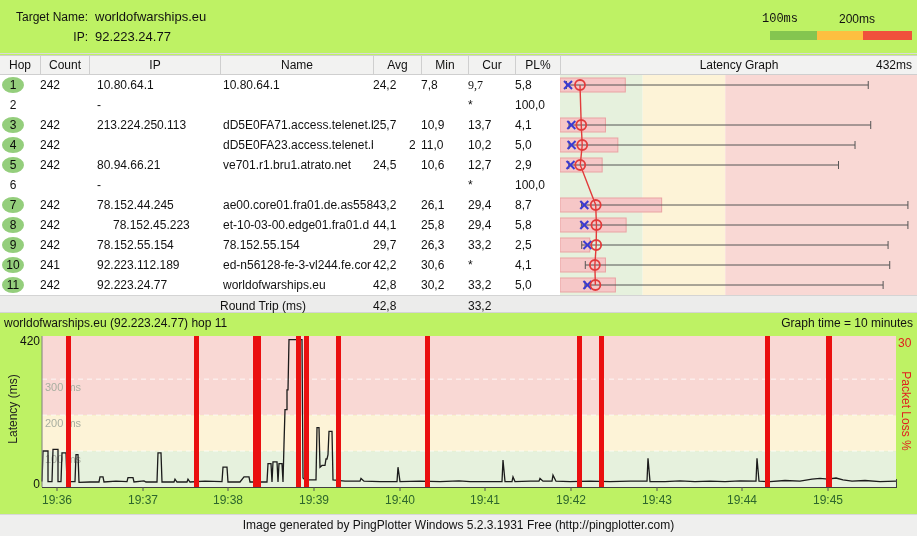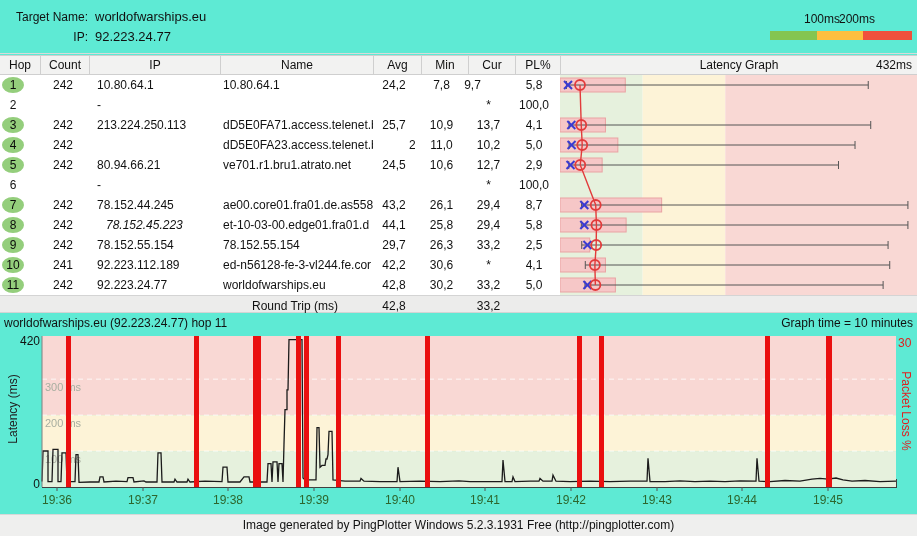--- a/index.html
+++ b/index.html
@@ -1,35 +1,35 @@
 <!DOCTYPE html>
 <html><head>
 <meta charset="utf-8">
 <style>
   * { margin:0; padding:0; box-sizing:border-box; }
   body { font-family:"Liberation Sans", sans-serif; background:#e8e8e8; }
-  .app { position:relative; width:917px; height:536px; background:#5eead4; overflow:hidden;
+  .app { position:relative; width:917px; height:536px; background:#bef264; overflow:hidden;
          font-size:12px; color:#111; }
   .abs { position:absolute; }
   
   .hdr-label { text-align:right; width:88px; }
   .hdr-val { font-size:13px; }
   .scalebar { position:absolute; top:31px; left:770px; width:142px; height:9px; display:flex; }
   .scalebar div { height:100%; }
   .scale-lbl { position:absolute; top:12px; font-size:12px; }
   
   .thead { position:absolute; top:55px; left:0; width:917px; height:20px; background:#f2f2f1;
            border-top:1px solid #cfcfcf; border-bottom:1px solid #cfcfcf; }
   .th { position:absolute; top:0; height:19px; line-height:18px; text-align:center;
         border-left:1px solid #cfcfcf; }
   .th:first-child { border-left:none; }
   .tbody { position:absolute; top:75px; left:0; width:917px; height:220px; background:#ffffff; }
   .hoprow { position:absolute; left:0; width:917px; height:20px; }
   .cell { position:absolute; top:0; height:20px; line-height:20px; white-space:nowrap; overflow:hidden; }
-  .num { text-align:center; }
+  .num { text-align:left; }
   .hopbadge { position:absolute; top:2px; left:2px; width:22px; height:16px; border-radius:50%;
               text-align:center; line-height:16px; color:#0a0a0a; }
   .hopplain { position:absolute; top:0; left:0; width:26px; height:20px; line-height:20px; text-align:center; }
   .roundtrip { position:absolute; top:295px; left:0; width:917px; height:18px; line-height:18px;
                background:#ececeb; border-top:1px solid #d4d4d4; border-bottom:1px solid #d4d4d4; }
   
   .tl-title { position:absolute; top:316px; left:4px; font-size:12px; }
   .tl-time { position:absolute; top:316px; right:4px; font-size:12px; }
   .ylab-left { position:absolute; left:-32px; top:402px; width:90px; text-align:center;
                transform:rotate(-90deg); color:#222; font-size:12px; }
@@ -45,21 +45,21 @@
 </head>
 <body>
 
 <div class="app">
 
   <div class="abs hdr-label" style="top:10px;left:0;">Target Name:</div>
   <div class="abs hdr-val" style="top:9px;left:95px;">worldofwarships.eu</div>
   <div class="abs hdr-label" style="top:30px;left:0;">IP:</div>
   <div class="abs hdr-val" style="top:29px;left:95px;">92.223.24.77</div>
 
-  <div class="scale-lbl" style="left:804px;">100ms</div>
+  <div class="scale-lbl" style="left:762px;font-family:Liberation Mono, monospace;">100ms</div>
   <div class="scale-lbl" style="left:839px;">200ms</div>
   <div class="scalebar">
     <div id="sb-g" style="width: 47px; background: rgb(132, 197, 80);"></div>
     <div id="sb-o" style="width: 46px; background: rgb(253, 191, 64);"></div>
     <div id="sb-r" style="width: 49px; background: rgb(240, 81, 60);"></div>
   </div>
   <div class="abs" style="top:53px;left:0;width:917px;height:1px;background:#d9d9d9;"></div>
 
   <div class="thead">
     <div class="th" style="left:0;width:40px;">Hop</div>
@@ -77,21 +77,21 @@
   </div>
 
   <div class="tbody" id="hop-rows">
       <div class="hoprow" style="top: 0px;">
         <div class="hopbadge" style="background: rgb(148, 206, 124);">1</div>
         <span class="cell num" style="left: 40px; width: 46px;">242</span>
         <span class="cell" style="left: 97px; width: 122px;">10.80.64.1</span>
         <span class="cell" style="left: 223px; width: 150px;">10.80.64.1</span>
         <span class="cell num" style="left: 373px; width: 42px;">24,2</span>
         <span class="cell num" style="left: 421px; width: 41px;">7,8</span>
-        <span class="cell num" style="left: 452px; width: 41px;">9,7</span>
+        <span class="cell num" style="left: 468px; width: 41px; font-family: Liberation Serif, serif;">9,7</span>
         <span class="cell num" style="left: 515px; width: 38px;">5,8</span>
       </div>
       <div class="hoprow" style="top: 20px;">
         <div class="hopplain">2</div>
         <span class="cell num" style="left: 40px; width: 46px;"></span>
         <span class="cell" style="left: 97px; width: 122px;">-</span>
         <span class="cell" style="left: 223px; width: 150px;"></span>
         <span class="cell num" style="left: 373px; width: 42px;"></span>
         <span class="cell num" style="left: 421px; width: 41px;"></span>
         <span class="cell num" style="left: 468px; width: 41px;">*</span>
@@ -142,21 +142,21 @@
         <span class="cell" style="left: 97px; width: 122px;">78.152.44.245</span>
         <span class="cell" style="left: 223px; width: 150px;">ae00.core01.fra01.de.as5580</span>
         <span class="cell num" style="left: 373px; width: 42px;">43,2</span>
         <span class="cell num" style="left: 421px; width: 41px;">26,1</span>
         <span class="cell num" style="left: 468px; width: 41px;">29,4</span>
         <span class="cell num" style="left: 515px; width: 38px;">8,7</span>
       </div>
       <div class="hoprow" style="top: 140px;">
         <div class="hopbadge" style="background: rgb(148, 206, 124);">8</div>
         <span class="cell num" style="left: 40px; width: 46px;">242</span>
-        <span class="cell" style="left: 106px; width: 122px; font-style: italic;">78.152.45.223</span>
+        <span class="cell" style="left: 113px; width: 122px;">78.152.45.223</span>
         <span class="cell" style="left: 223px; width: 150px;">et-10-03-00.edge01.fra01.d</span>
         <span class="cell num" style="left: 373px; width: 42px;">44,1</span>
         <span class="cell num" style="left: 421px; width: 41px;">25,8</span>
         <span class="cell num" style="left: 468px; width: 41px;">29,4</span>
         <span class="cell num" style="left: 515px; width: 38px;">5,8</span>
       </div>
       <div class="hoprow" style="top: 160px;">
         <div class="hopbadge" style="background: rgb(148, 206, 124);">9</div>
         <span class="cell num" style="left: 40px; width: 46px;">242</span>
         <span class="cell" style="left: 97px; width: 122px;">78.152.55.154</span>

